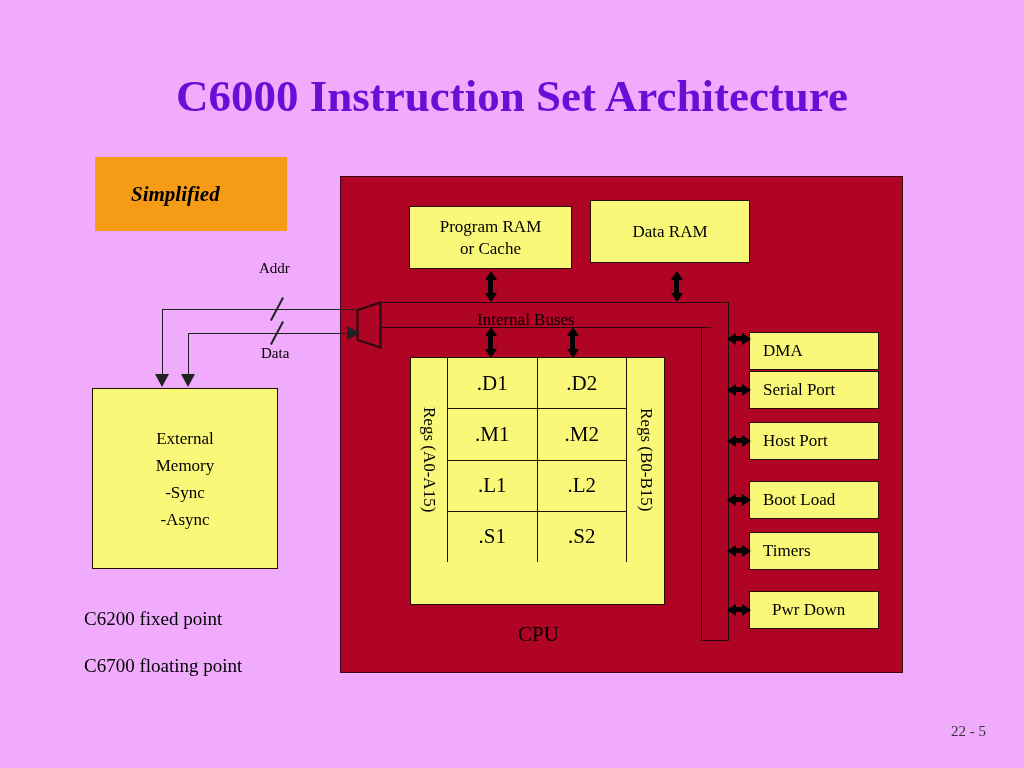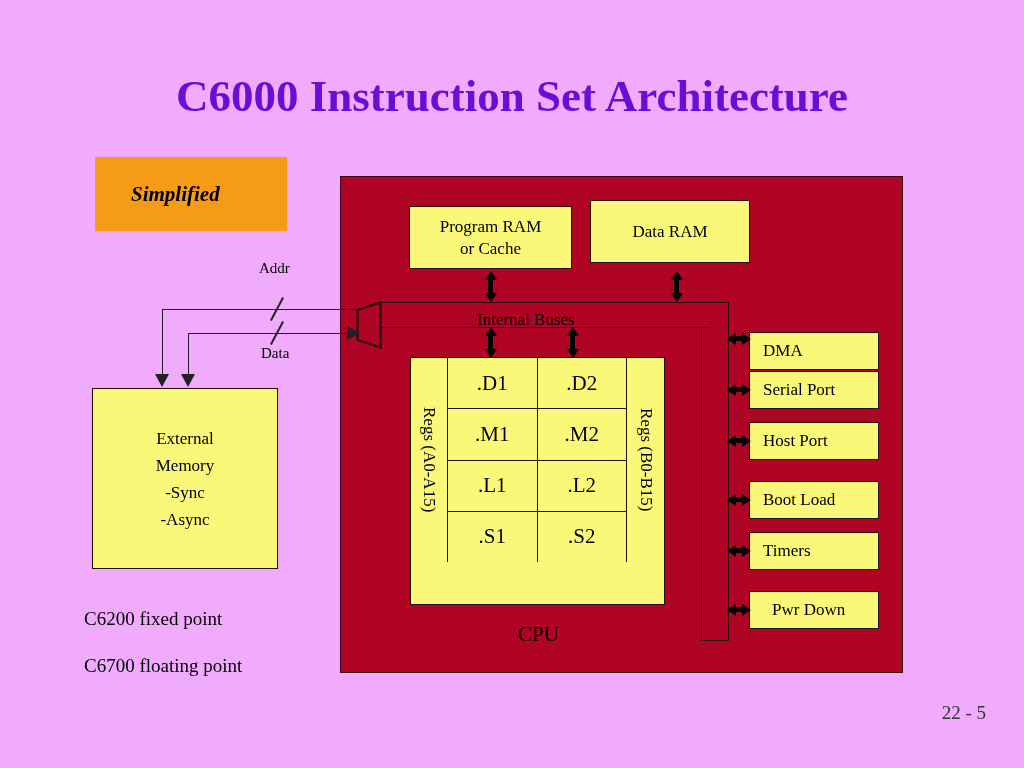--- a/index.html
+++ b/index.html
@@ -299,22 +299,22 @@
     line-height: 23px;
     margin-bottom: 24px;
     color: #000000;
     white-space: nowrap;
   }
 
   
   .pagenum {
     position: absolute;
     right: 38px;
-    bottom: 44px;
-    font-size: 19px;
+    bottom: 28px;
+    font-size: 15px;
     color: #333333;
   }
 
   
   #addr-label { position: absolute; left: 259px; top: 260px; font-size: 15px; }
   #data-label { position: absolute; left: 261px; top: 345px; font-size: 15px; }
 </style>
 </head>
 <body>
 

